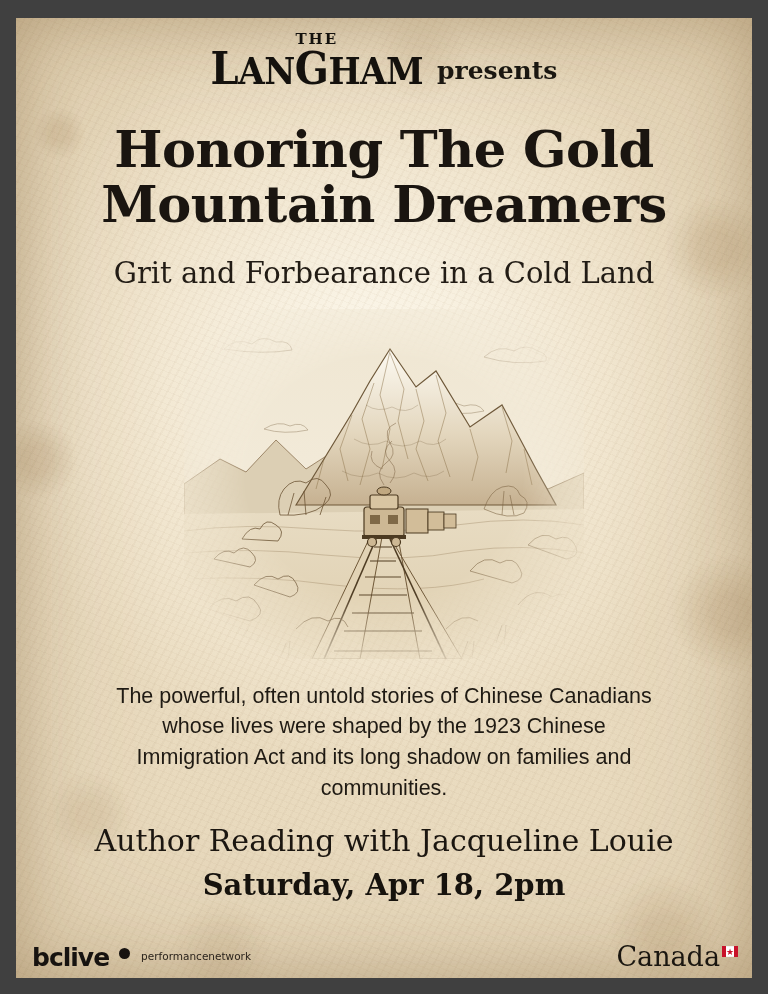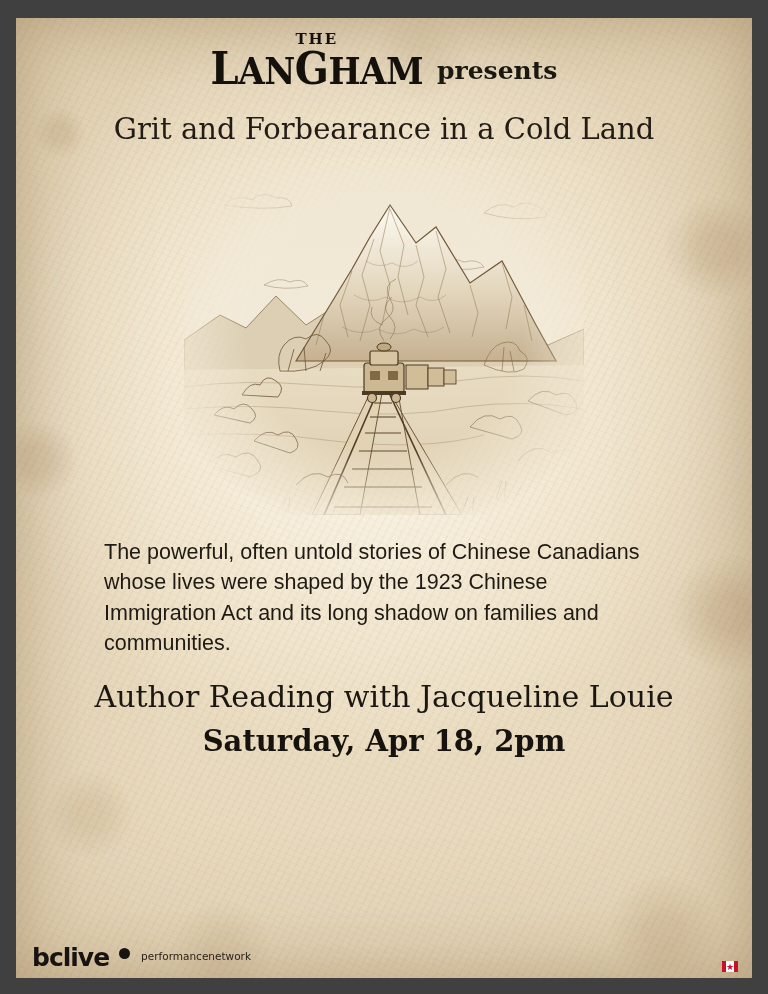--- a/index.html
+++ b/index.html
@@ -147,20 +147,21 @@
   }
   .art-wrap svg { display: block; width: 100%; height: 100%; }
 
   
   .blurb {
     width: 560px;
     margin-top: 22px;
     font-family: "Liberation Sans", sans-serif;
     font-size: 21.5px;
     line-height: 1.42;
+    text-align: center;
     color: #1f1a13;
   }
   .reading {
     margin-top: 20px;
     font-family: "DejaVu Serif", serif;
     font-size: 30px;
     text-align: center;
     color: #1b1610;
   }
   .datetime {
@@ -269,20 +270,24 @@
     <div class="content">
 
       <div class="presents-row">
         <div class="langham-logo">
           <div class="langham-the">THE</div>
           <div class="langham-name"><span class="cap">L</span><span>A</span><span>N</span><span class="cap">G</span><span>H</span><span>A</span><span>M</span></div>
         </div>
         <div class="presents">presents</div>
       </div>
 
+      <div class="title">
+        <div>Honoring The Gold</div>
+        <div>Mountain Dreamers</div>
+      </div>
       <div class="subtitle">Grit and Forbearance in a Cold Land</div>
 
       <div class="art-wrap">
         <svg viewBox="0 0 400 350" xmlns="http://www.w3.org/2000/svg" aria-hidden="true">
           <defs>
             <linearGradient id="skyG" x1="0" y1="0" x2="0" y2="1">
               <stop offset="0%" stop-color="#efe6d2"></stop>
               <stop offset="100%" stop-color="#f6efe0"></stop>
             </linearGradient>
             <linearGradient id="mtnG" x1="0" y1="0" x2="0" y2="1">
@@ -416,20 +421,21 @@
       <div class="bclive">
         <div class="bclive-word">bclive</div>
         <div class="bclive-dot"></div>
         <div class="bclive-sub">
           <span>performance</span>
           <span>network</span>
         </div>
       </div>
 
       <div class="canada-wordmark">
+        <span>Canada</span>
         <span class="canada-flag">
           <span class="leaf">★</span>
         </span>
       </div>
     </div>
 
   </div>
 </div>
 
 </body></html>

